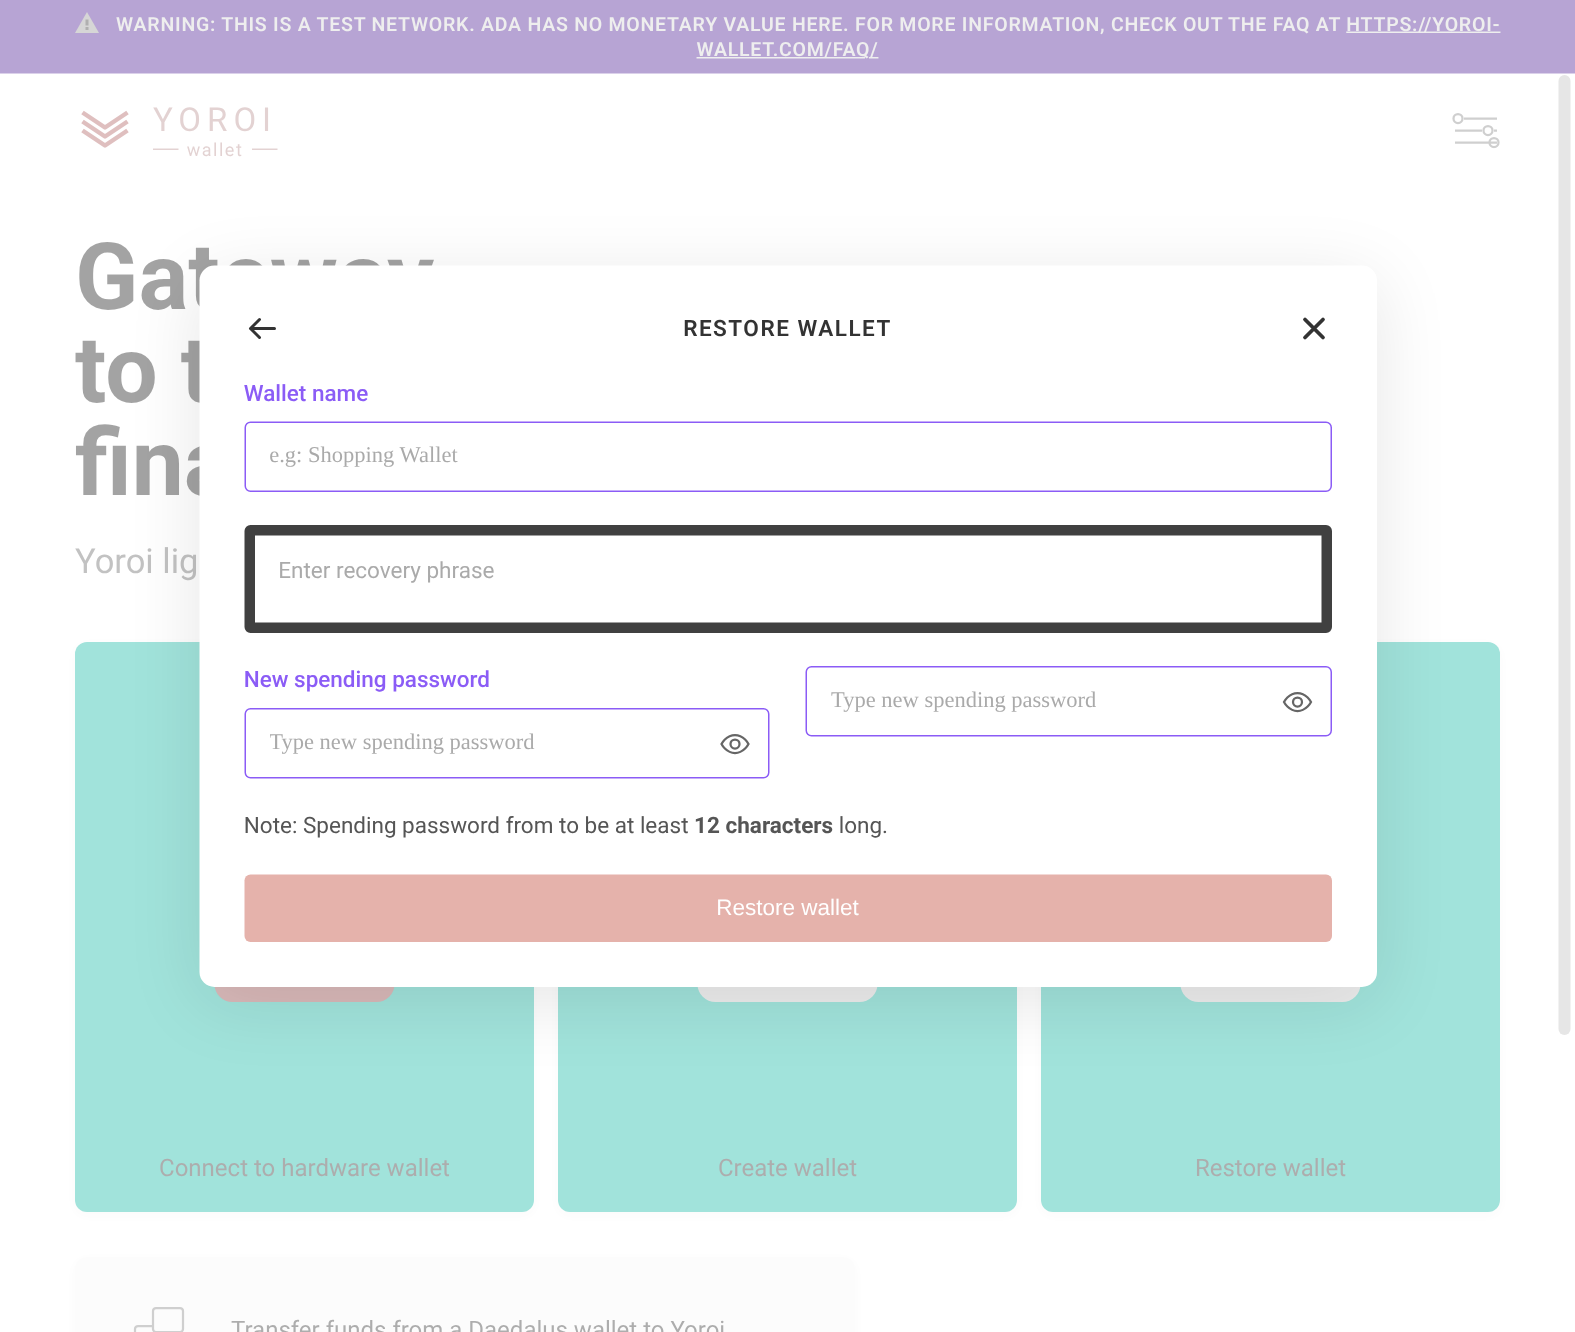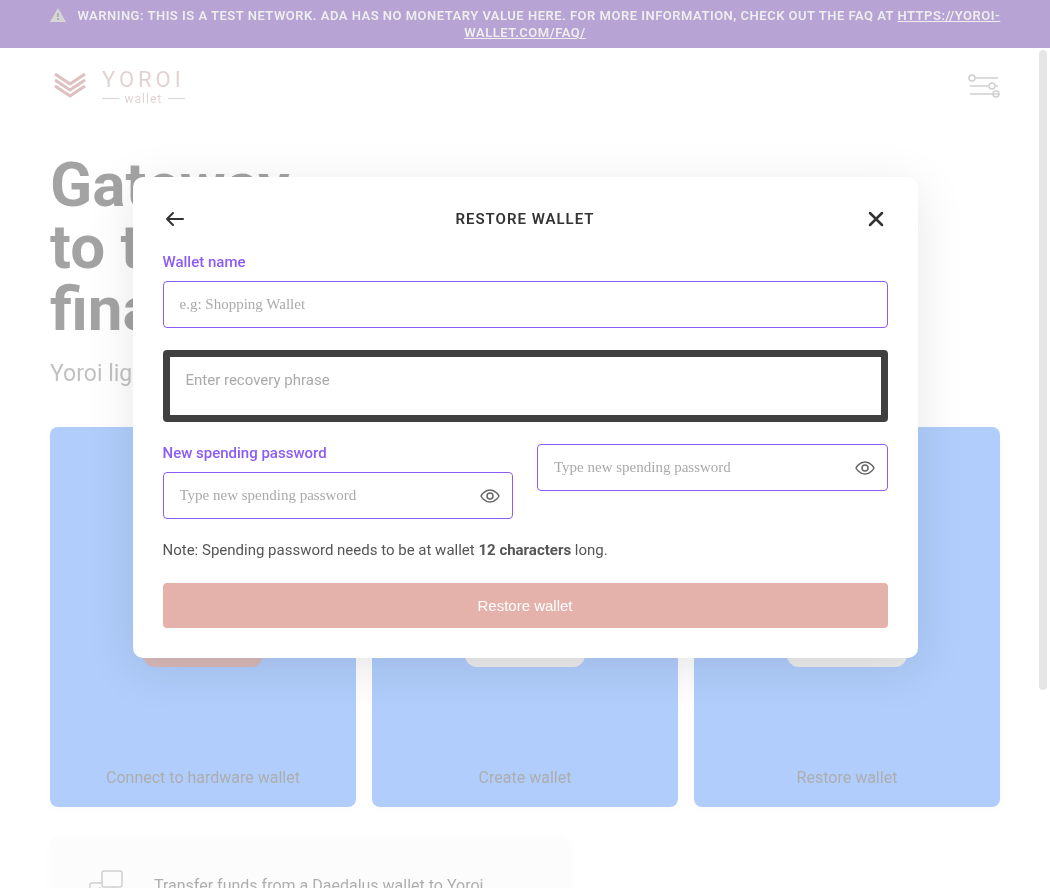--- a/index.html
+++ b/index.html
@@ -109,21 +109,21 @@
     }
     
     .cards-row {
       display: flex;
       gap: 16px;
       padding: 20px 50px;
     }
     
     .card {
       flex: 1;
-      background: #3b82f6;
+      background: #14b8a6;
       border-radius: 8px;
       padding: 20px;
       display: flex;
       flex-direction: column;
       align-items: center;
       justify-content: space-between;
       height: 380px;
       box-shadow: 0 2px 8px rgba(0,0,0,0.05);
     }
     
@@ -438,18 +438,18 @@
             <svg width="22" height="22" viewBox="0 0 22 22">
               <path d="M2 11 C2 11 5 5 11 5 C17 5 20 11 20 11 C20 11 17 17 11 17 C5 17 2 11 2 11 Z" fill="none" stroke="#666" stroke-width="1.5"></path>
               <circle cx="11" cy="11" r="3" fill="none" stroke="#666" stroke-width="1.5"></circle>
             </svg>
           </span>
         </div>
       </div>
     </div>
     
     <p class="note-text">
-      <span>Note: Spending password needs to be at wallet </span><strong>12 characters</strong><span> long.</span>
+      <span>Note: Spending password from to be at least </span><strong>12 characters</strong><span> long.</span>
     </p>
     
     <button class="restore-btn">Restore wallet</button>
   </div>
 </div>
 
 </body></html>

